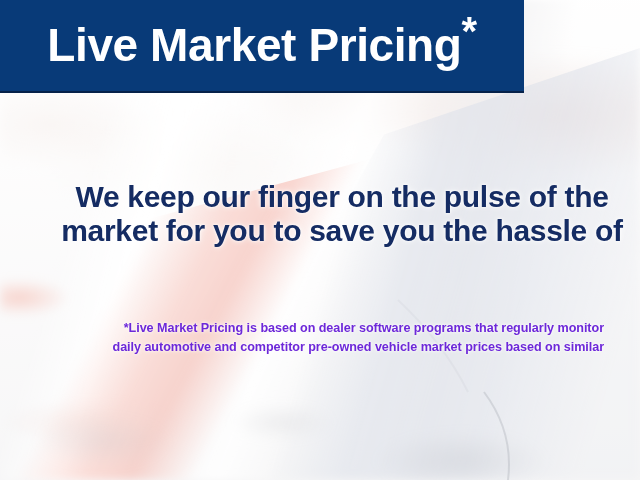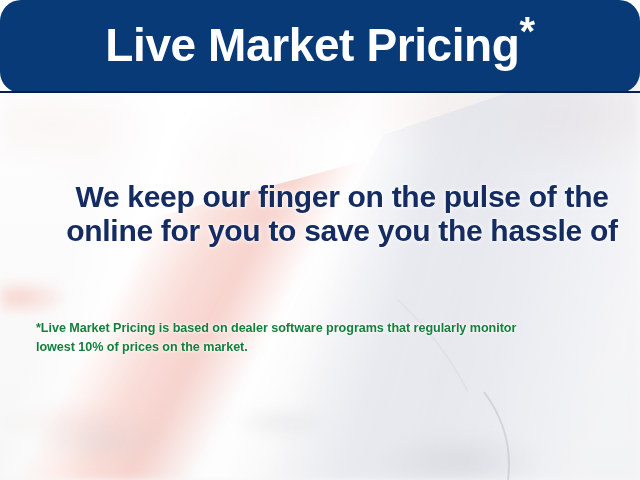--- a/index.html
+++ b/index.html
@@ -95,28 +95,27 @@
   
   .bg-veil {
     background: rgba(255,255,255,0.50);
   }
 
   
   .header-bar {
     position: absolute;
     top: 0;
     left: 0;
-    width: 640px;
+    width: 524px;
     height: 93px;
     background: #083a78;
     z-index: 3;
     display: flex;
     align-items: center;
     justify-content: center;
-    border-radius: 21px;
   }
   .header-bar::after {
     content: "";
     position: absolute;
     left: 0; right: 0; bottom: 0;
     height: 2px;
     background: #06224a;
   }
   .headline {
     color: #ffffff;
@@ -154,22 +153,22 @@
   }
   .message .line { display: block; white-space: nowrap; }
 
   
   .disclaimer {
     position: absolute;
     z-index: 4;
     left: 36px;
     width: 568px;
     top: 319px;
-    text-align: left;
-    color: #15803d;
+    text-align: right;
+    color: #6d28d9;
     font-family: "Liberation Sans", sans-serif;
     font-size: 12.6px;
     font-weight: bold;
     line-height: 18.5px;
     letter-spacing: -0.05px;
     text-shadow: 0 0 3px rgba(255,255,255,0.95), 0 0 5px rgba(255,255,255,0.8);
   }
   .disclaimer .dline { display: block; }
 </style>
 </head>
@@ -191,21 +190,21 @@
     </svg>
   </div>
   <div class="bg-layer bg-veil"></div>
 
   <div class="header-bar">
     <h1 class="headline"><span>Live Market Pricing</span><span class="star">*</span></h1>
   </div>
 
   <div class="message">
     <span class="line">We keep our finger on the pulse of the</span>
-    <span class="line">online for you to save you the hassle of</span>
+    <span class="line">market for you to save you the hassle of</span>
   </div>
 
   <div class="disclaimer">
     <span class="dline">*Live Market Pricing is based on dealer software programs that regularly monitor</span>
-    <span class="dline">lowest 10% of prices on the market.</span>
+    <span class="dline">daily automotive and competitor pre-owned vehicle market prices based on similar</span>
   </div>
 
 </div>
 
 </body></html>

